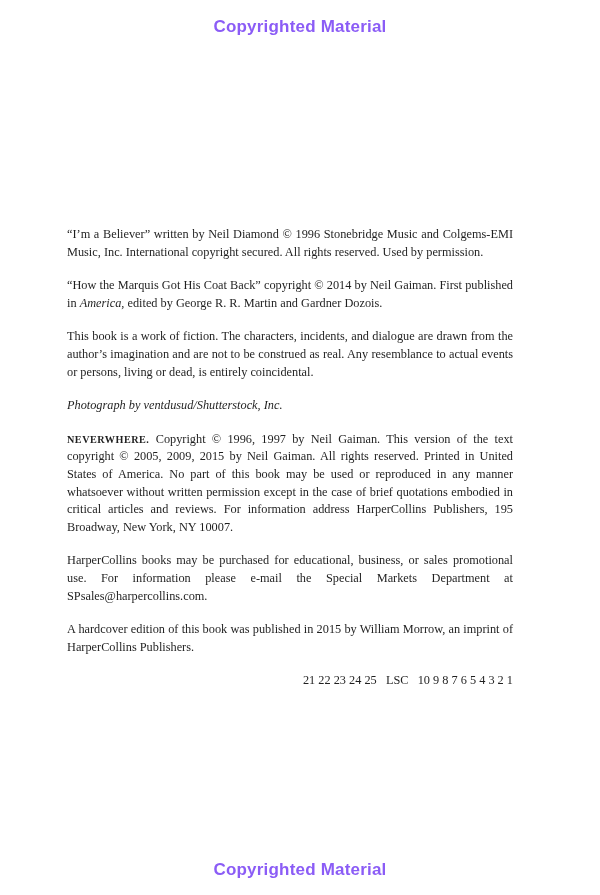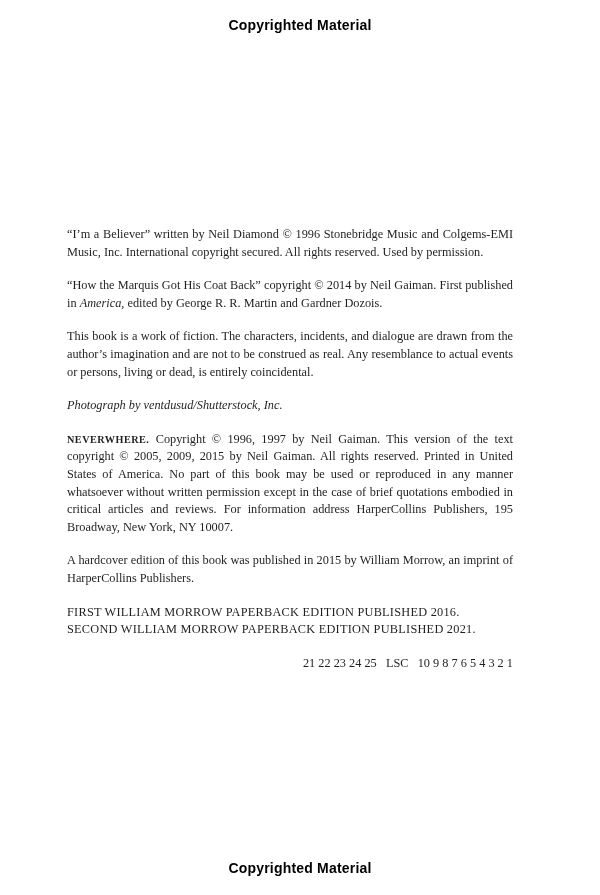--- a/index.html
+++ b/index.html
@@ -12,22 +12,22 @@
     color: #1f1f1f;
     overflow: hidden;
   }
   .watermark {
     position: absolute;
     left: 0;
     width: 100%;
     text-align: center;
     font-family: "Liberation Sans", sans-serif;
     font-weight: bold;
-    font-size: 14px;
-    color: #000000;
+    font-size: 17px;
+    color: #8b5cf6;
     letter-spacing: 0.2px;
   }
   .watermark.top { top: 17px; }
   .watermark.bottom { top: 860px; }
   .text-block {
     position: absolute;
     left: 67px;
     top: 210px;
     width: 446px;
   }
@@ -63,27 +63,24 @@
     <p class="just">“I’m a Believer” written by Neil Diamond © 1996 Stonebridge Music and Colgems-EMI Music, Inc. International copyright secured. All rights reserved. Used by permission.</p>
 
     <p class="just"><span>“How the Marquis Got His Coat Back” copyright © 2014 by Neil Gaiman. First published in </span><em>America</em><span>, edited by George R. R. Martin and Gardner Dozois.</span></p>
 
     <p class="just">This book is a work of fiction. The characters, incidents, and dialogue are drawn from the author’s imagination and are not to be construed as real. Any resemblance to actual events or persons, living or dead, is entirely coincidental.</p>
 
     <p class="italic">Photograph by ventdusud/Shutterstock, Inc.</p>
 
     <p class="just"><span class="smallcaps">NEVERWHERE.</span><span> Copyright © 1996, 1997 by Neil Gaiman. This version of the text copyright © 2005, 2009, 2015 by Neil Gaiman. All rights reserved. Printed in United States of America. No part of this book may be used or reproduced in any manner whatsoever without written permission except in the case of brief quotations embodied in critical articles and reviews. For information address HarperCollins Publishers, 195 Broadway, New York, NY 10007.</span></p>
 
+    <p class="just">HarperCollins books may be purchased for educational, business, or sales promotional use. For information please e-mail the Special Markets Department at SPsales@harpercollins.com.</p>
 
     <p class="just">A hardcover edition of this book was published in 2015 by William Morrow, an imprint of HarperCollins Publishers.</p>
 
-    <p class="editions">
-        <span class="ed-line">FIRST WILLIAM MORROW PAPERBACK EDITION PUBLISHED 2016.</span>
-        <span class="ed-line">SECOND WILLIAM MORROW PAPERBACK EDITION PUBLISHED 2021.</span>
-      </p>
 
 
 
     <p class="centered printer-key">21 22 23 24 25   LSC   10 9 8 7 6 5 4 3 2 1</p>
 
   </div>
 
   <div class="watermark bottom">Copyrighted Material</div>
 
 </div>

